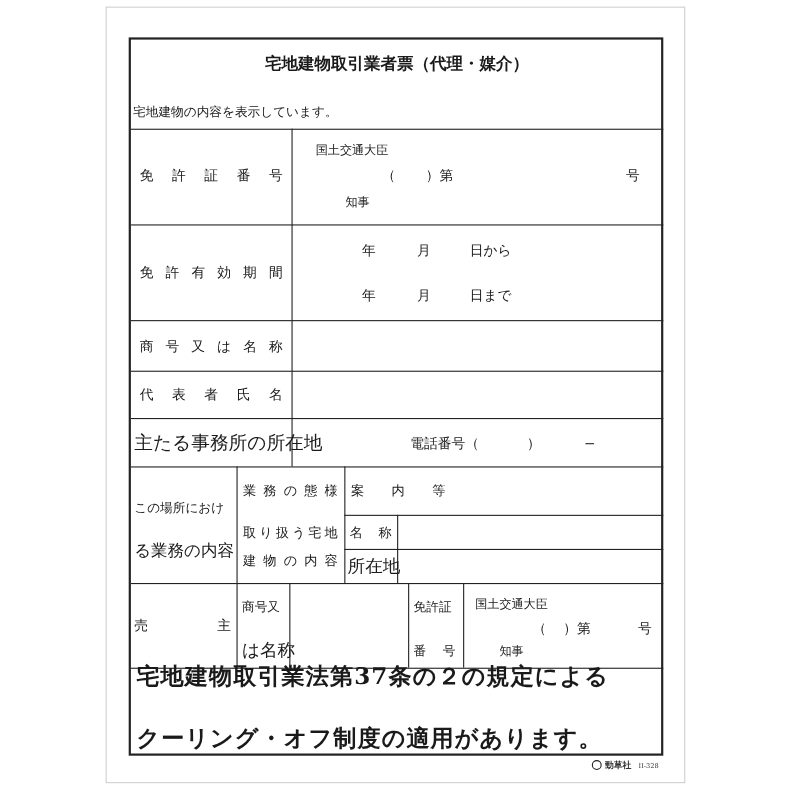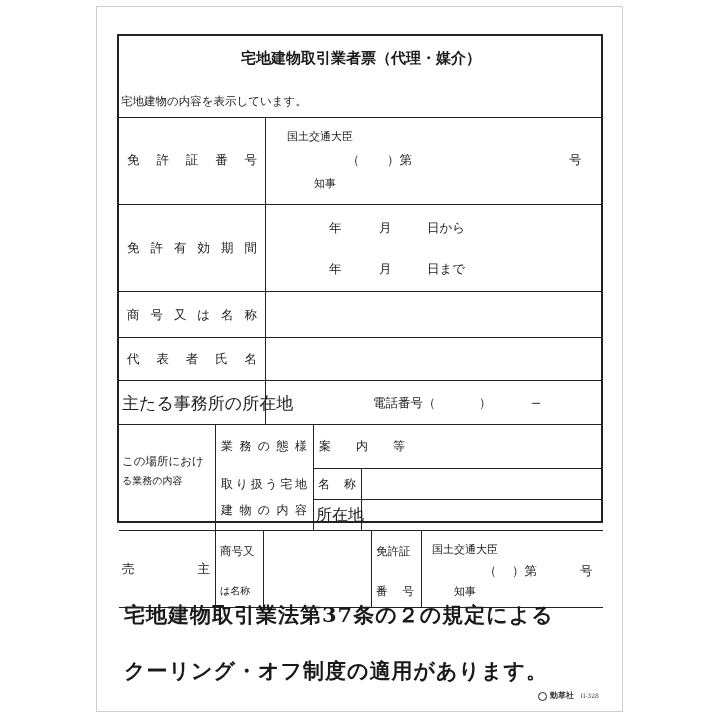--- a/index.html
+++ b/index.html
@@ -1,20 +1,20 @@
 <!DOCTYPE html>
 <html><head>
 <meta charset="utf-8">
 <style>
   html, body { margin:0; padding:0; }
   body { width:720px; height:720px; background:#ffffff; position:relative; overflow:hidden;
          font-family:"DejaVu Serif","Liberation Serif",serif; color:#1a1a1a; }
   .frame { position:absolute; left:96px; top:6px; width:527px; height:706px;
            border:1px solid #cfcfcf; box-sizing:border-box; background:#fff; }
-  .sheet { position:absolute; left:117px; top:34px; width:486px; height:489px;
+  .sheet { position:absolute; left:117px; top:34px; width:486px; height:653px;
            border:2px solid #222; box-sizing:border-box; }
   .abs { position:absolute; }
   .hl { position:absolute; height:0; border-top:1.5px solid #222; }
   .vl { position:absolute; width:0; border-left:1.5px solid #222; }
   .t { position:absolute; white-space:nowrap; font-size:12.5px; line-height:14px; }
   .title { font-size:15px; font-weight:bold; }
   .intro { font-size:11.5px; }
   .big { font-size:21px; line-height:25px; font-weight:bold; letter-spacing:1px; }
   .spread { display:flex; justify-content:space-between; }
   .foot { font-size:8px; color:#333; }
@@ -96,21 +96,21 @@
     <span>名</span>
   </div>
   <div class="t" style="left:156px;top:316px"></div>
 
   <div class="t" style="left:3px;top:360px;font-size:17px">主たる事務所の所在地</div>
   <div class="t" style="left:254px;top:360px">電話番号（</div>
   <div class="t" style="left:360px;top:360px">）</div>
   <div class="t" style="left:412px;top:360px">−</div>
 
   <div class="t" style="left:3px;top:418px;font-size:11.5px">この場所におけ</div>
-  <div class="t" style="left:3px;top:438px;font-size:10px">る業務の内容</div>
+  <div class="t" style="left:3px;top:457px;font-size:15px">る業務の内容</div>
 
   <div class="t spread" style="left:102px;width:86px;top:403px;font-size:12px">
     <span>業</span>
     <span>務</span>
     <span>の</span>
     <span>態</span>
     <span>様</span>
   </div>
   <div class="t spread" style="left:200px;width:86px;top:403px;font-size:12px">
     <span>案</span>
@@ -139,21 +139,21 @@
   </div>
   <div class="t" style="left:250px;top:441px"></div>
   <div class="t" style="left:197px;top:472px;font-size:16px">所在地</div>
   <div class="t" style="left:250px;top:472px"></div>
 
   <div class="t spread" style="left:3px;width:88px;top:526px">
     <span>売</span>
     <span>主</span>
   </div>
   <div class="t" style="left:101px;top:508px;font-size:11.5px">商号又</div>
-  <div class="t" style="left:101px;top:548px;font-size:10px">は名称</div>
+  <div class="t" style="left:101px;top:548px;font-size:16px">は名称</div>
   <div class="t" style="left:152px;top:526px"></div>
   <div class="t" style="left:257px;top:508px;font-size:11.5px">免許証</div>
   <div class="t spread" style="left:257px;width:38px;top:548px;font-size:11.5px">
     <span>番</span>
     <span>号</span>
   </div>
   <div class="t" style="left:313px;top:507px;font-size:11px">国土交通大臣</div>
   <div class="t" style="left:365px;top:528px">（</div>
   <div class="t" style="left:393px;top:528px">）第</div>
   <div class="t" style="left:461px;top:528px">号</div>

